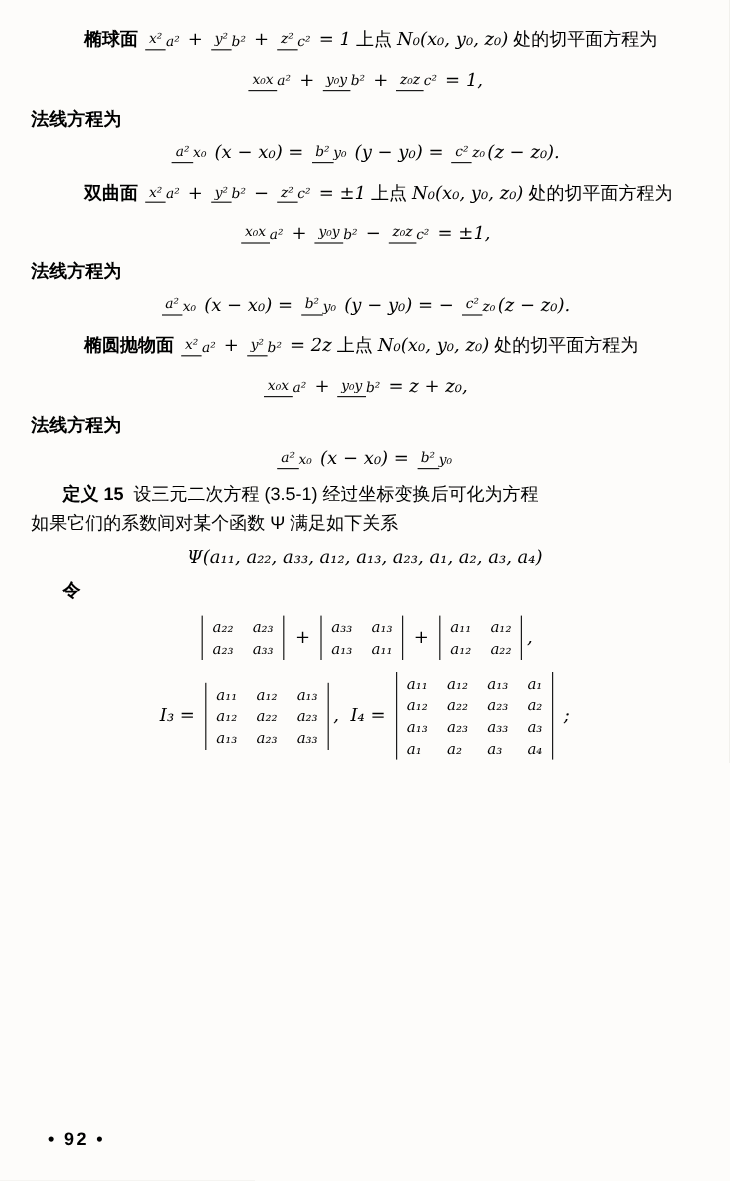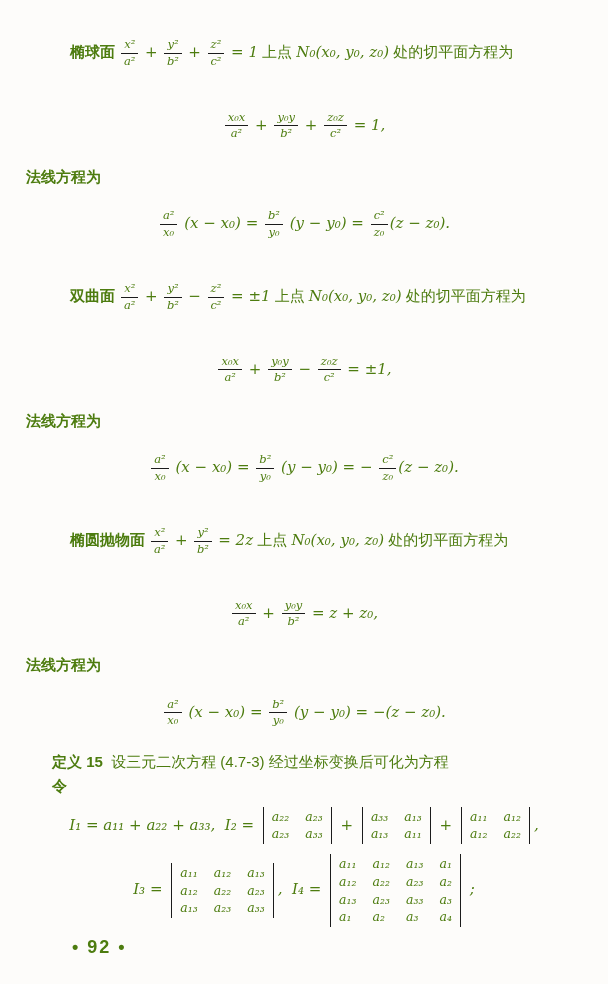--- a/index.html
+++ b/index.html
@@ -1,53 +1,53 @@
 <!DOCTYPE html>
 <html><head>
 <meta charset="utf-8">
 <style>
   html,body{margin:0;padding:0;background:#e8e6e1;}
   .page{
     width:608px;height:984px;box-sizing:border-box;
-    margin:0 auto;background:#fdfcfa;color:#4d7c0f;
+    margin:0 auto;background:#fdfcfa;color:#000000;
     padding:20px 18px 0 18px;position:relative;overflow:hidden;
     font-family:"Liberation Sans","DejaVu Sans",sans-serif;
   }
   .line{font-size:15px;line-height:1.35;}
   .eq{text-align:center;}
   .indent1{padding-left:52px;}
   .indent2{padding-left:34px;}
   .flush{padding-left:8px;}
   .cn{font-family:"Liberation Sans","DejaVu Sans",sans-serif;font-style:normal;white-space:pre;}
   .cnb{font-family:"Liberation Sans","DejaVu Sans",sans-serif;font-style:normal;font-weight:bold;white-space:pre;}
   .mt{font-family:"DejaVu Serif","Liberation Serif",serif;font-style:italic;white-space:pre;}
   .frac{
-    display:inline-flex;flex-direction:column;align-items:center;
-    vertical-align:middle;margin:16px 2px;
+    display:inline-flex;flex-direction:row;align-items:center;
+    vertical-align:middle;margin:4px 2px;
     font-family:"DejaVu Serif","Liberation Serif",serif;font-style:italic;
     font-size:11.5px;line-height:1.2;
   }
   .frac .num{border-bottom:1px solid #1b1b1b;padding:0 3px 1px 3px;}
   .frac .den{padding-top:1px;}
   .det{
     display:inline-grid;vertical-align:middle;
     border-left:1.3px solid #1b1b1b;border-right:1.3px solid #1b1b1b;
     padding:3px 8px;margin:0 4px;gap:4px 16px;
     font-family:"DejaVu Serif","Liberation Serif",serif;font-style:italic;
     font-size:12.5px;line-height:1.1;text-align:left;
   }
   .mt-b1{margin-top:2px;}
   .mt-b2{margin-top:10px;margin-bottom:10px;}
   .mt-b3{margin-top:4px;}
   .mt-b4{margin-top:6px;margin-bottom:8px;}
   .mt-b5{margin-top:10px;}
   .two-line{line-height:1.75;}
   .footer{
     position:absolute;left:40px;bottom:26px;
-    font-weight:bold;font-size:18px;letter-spacing:2px;margin-left:32px;
+    font-weight:bold;font-size:15px;letter-spacing:2px;
   }
 </style>
 </head>
 <body>
 
 <div class="page">
 
   <div class="line indent1 mt-b1"><span class="cnb">椭球面 </span><span class="frac">
         <span class="num">x²</span>
         <span class="den">a²</span>
@@ -141,34 +141,38 @@
   <div class="line flush mt-b3">
     <span class="cnb">法线方程为</span>
   </div>
 
   <div class="line eq mt-b4"><span class="frac">
         <span class="num">a²</span>
         <span class="den">x₀</span>
       </span><span class="mt"> (x − x₀) = </span><span class="frac">
         <span class="num">b²</span>
         <span class="den">y₀</span>
-      </span><span class="mt"> (y − y₀) = −(z − z₀).</span></div>
-
-
-  <div class="line indent2 mt-b3"><span class="cnb">定义 15  </span><span class="cn">设三元二次方程 (4.7-3) 经过坐标变换后可化为方程</span></div>
-
-
-
+      </span></div>
+
+
+  <div class="line indent2 mt-b3"><span class="cnb">定义 15  </span><span class="cn">设三元二次方程 (3.5-1) 经过坐标变换后可化为方程</span></div>
+
+
+  <div class="line flush mt-b3">
+    <span class="cn">如果它们的系数间对某个函数 Ψ 满足如下关系</span>
+  </div>
+
+  <div class="line eq two-line mt-b3"><span class="mt">Ψ(a₁₁, a₂₂, a₃₃, a₁₂, a₁₃, a₂₃, a₁, a₂, a₃, a₄)</span></div>
 
 
   <div class="line indent2 mt-b3">
     <span class="cnb">令</span>
   </div>
 
-  <div class="line eq mt-b2"><span class="mt">I₁ = a₁₁ + a₂₂ + a₃₃,  I₂ = </span><span class="det" style="grid-template-columns: repeat(2, auto);">
+  <div class="line eq mt-b2"><span class="det" style="grid-template-columns: repeat(2, auto);">
         <span>a₂₂</span>
         <span>a₂₃</span>
         <span>a₂₃</span>
         <span>a₃₃</span>
       </span><span class="mt"> + </span><span class="det" style="grid-template-columns: repeat(2, auto);">
         <span>a₃₃</span>
         <span>a₁₃</span>
         <span>a₁₃</span>
         <span>a₁₁</span>
       </span><span class="mt"> + </span><span class="det" style="grid-template-columns: repeat(2, auto);">

